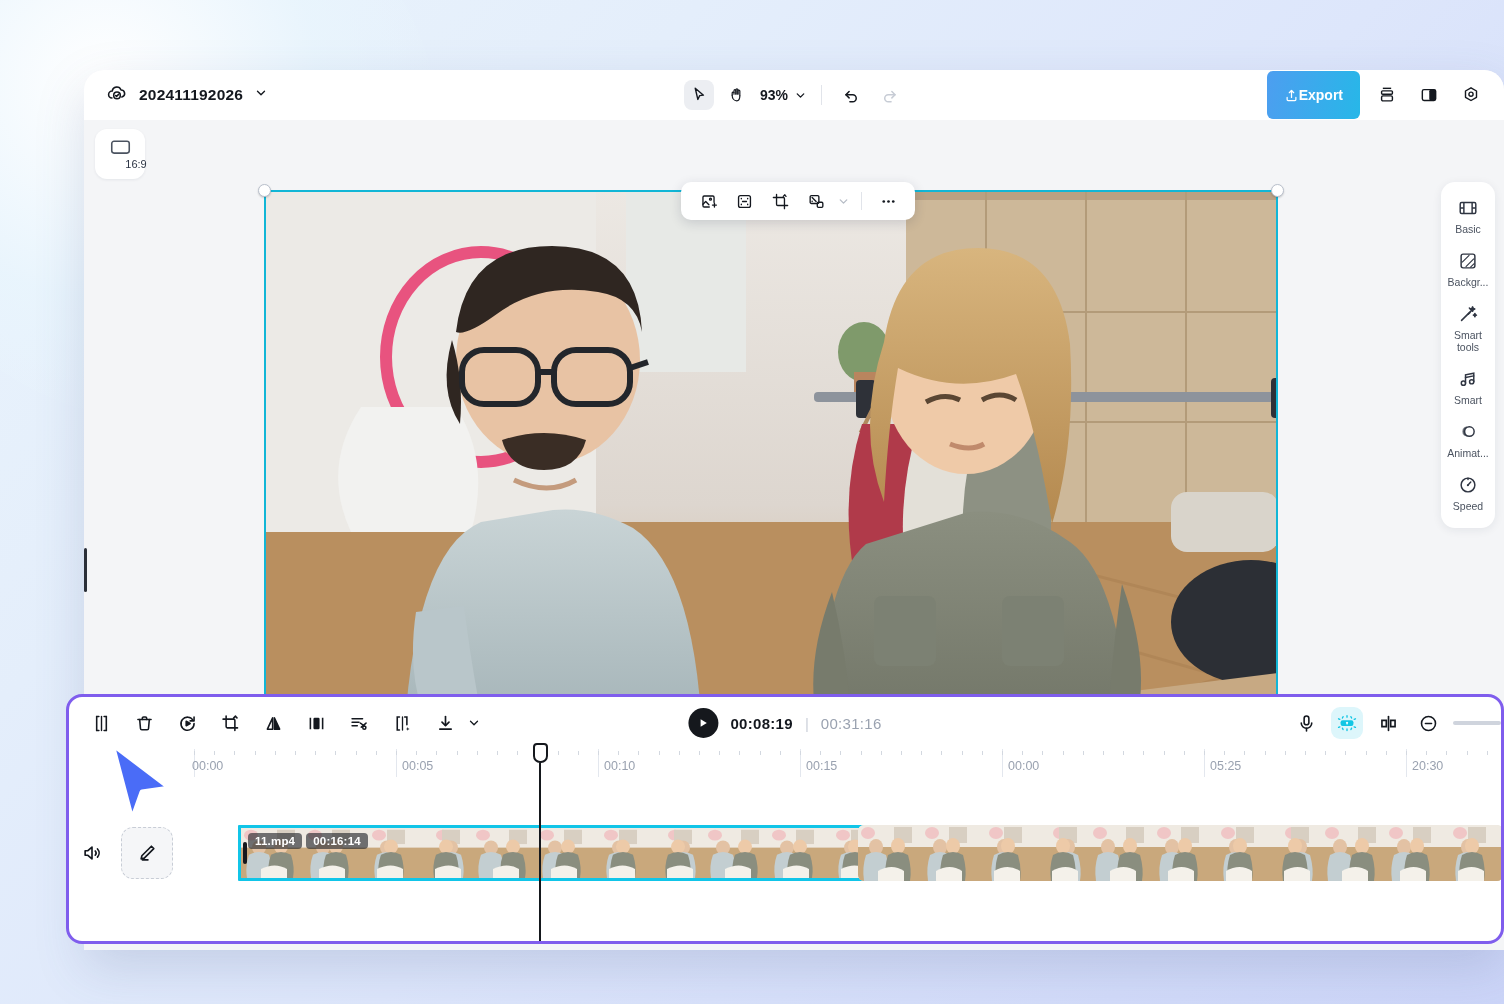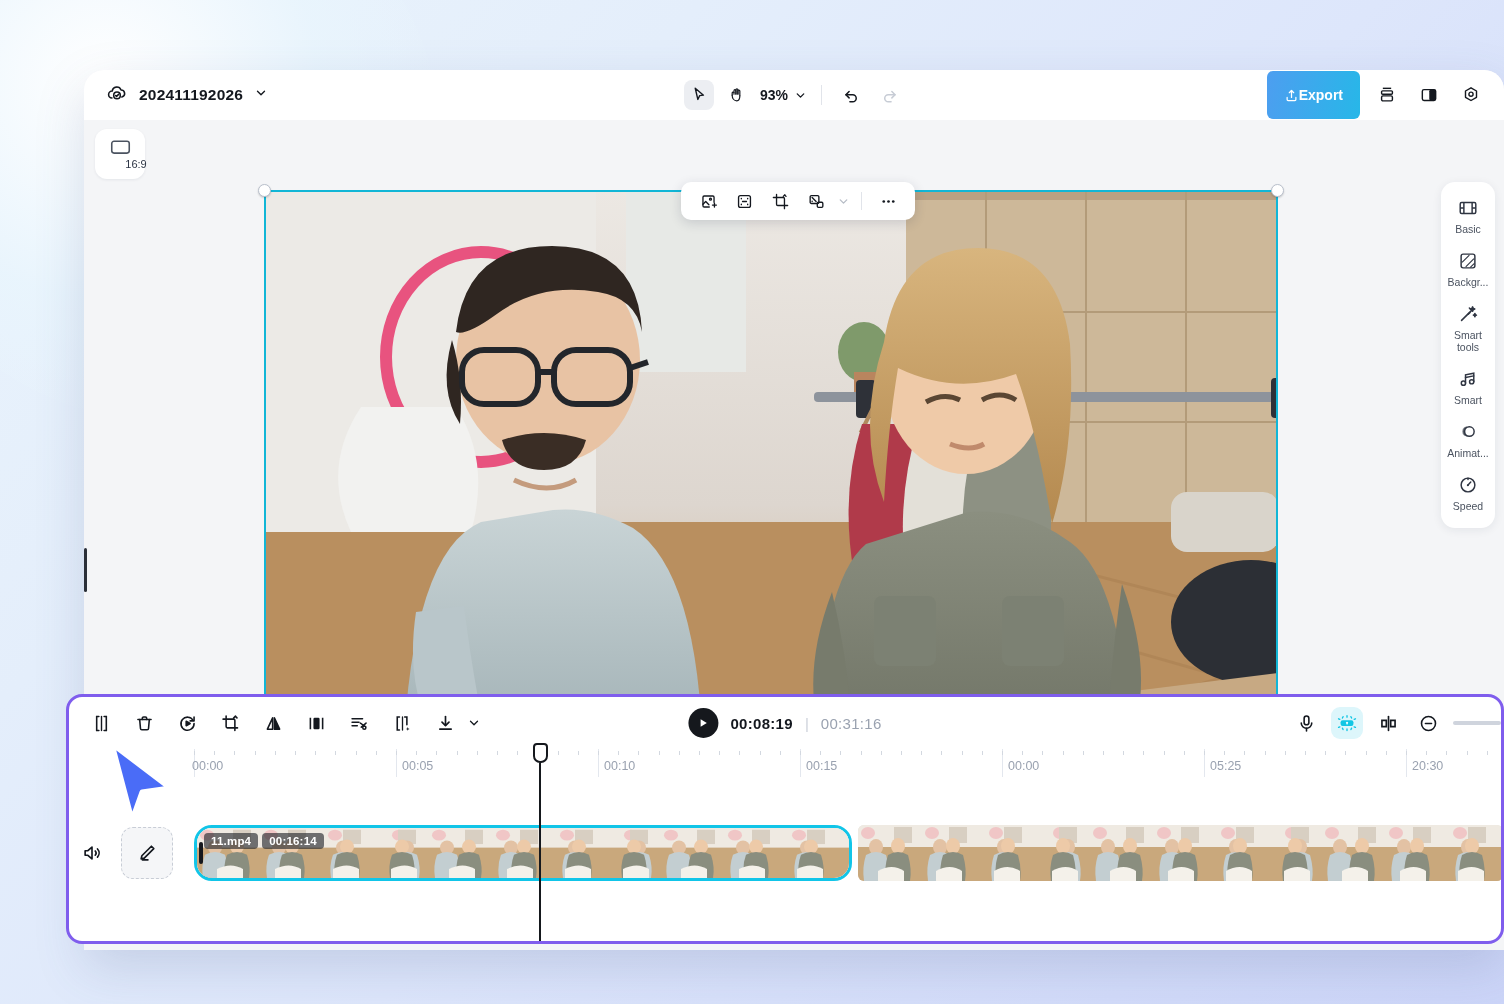--- a/index.html
+++ b/index.html
@@ -148,21 +148,21 @@
   
   .track-area { position: absolute; left: 0; top: 88px; width: 100%; bottom: 0; }
   .track-ctrl { position: absolute; left: 8px; top: 42px; display: flex; align-items: center; gap: 14px; }
   .edit-btn {
     width: 52px; height: 52px; border: 1.5px dashed #c8cdd6; border-radius: 12px;
     background: #f5f6f8; display: flex; align-items: center; justify-content: center; cursor: pointer;
   }
   .clip {
     position: absolute; top: 40px; height: 56px; border-radius: 6px; overflow: hidden; cursor: pointer;
   }
-  .clip.selected { border: 3px solid #11c5e8; border-radius: 18px; }
+  .clip.selected { border: 3px solid #11c5e8; border-radius: 1px; margin-left: 44px; }
   .clip-strip { position: absolute; inset: 0; display: flex; }
   .clip-badges {
     position: absolute; left: 7px; top: 5px; display: flex; gap: 4px; z-index: 3;
   }
   .badge {
     background: rgba(30,34,40,.62); color: #fff; font-size: 11.5px; font-weight: bold;
     padding: 2px 7px; border-radius: 4px; letter-spacing: .2px;
   }
   .grip {
     position: absolute; left: 2px; top: 50%; transform: translateY(-50%);

